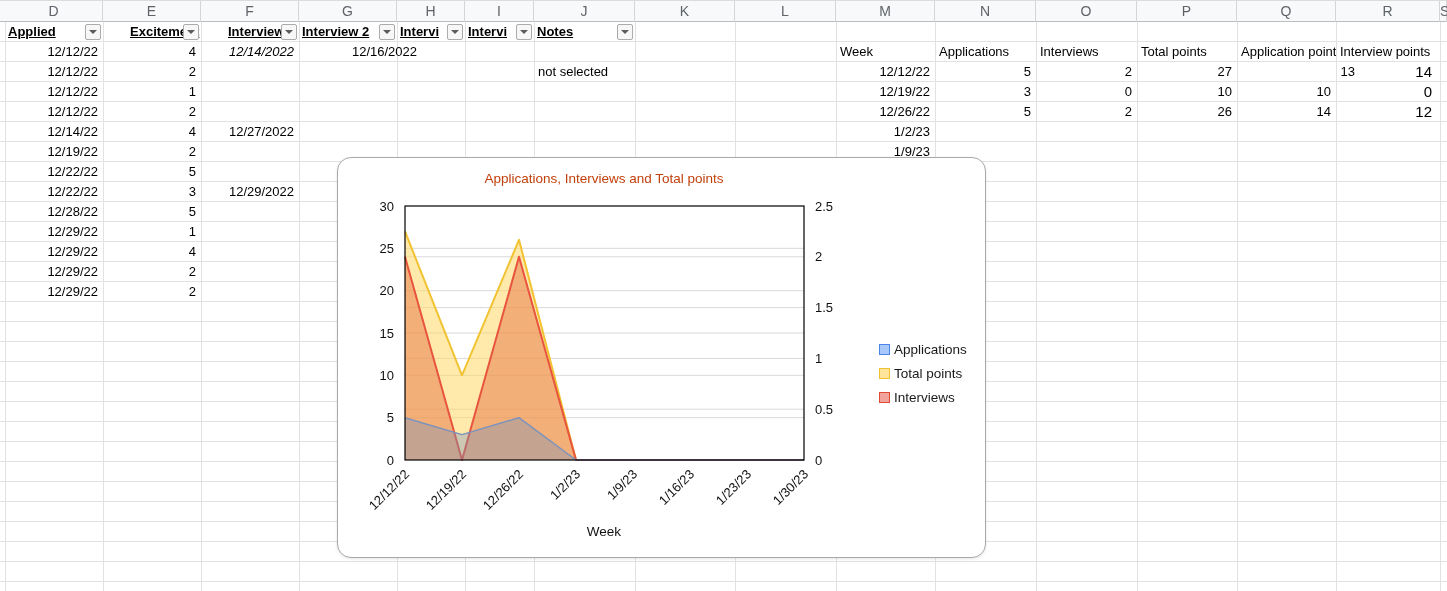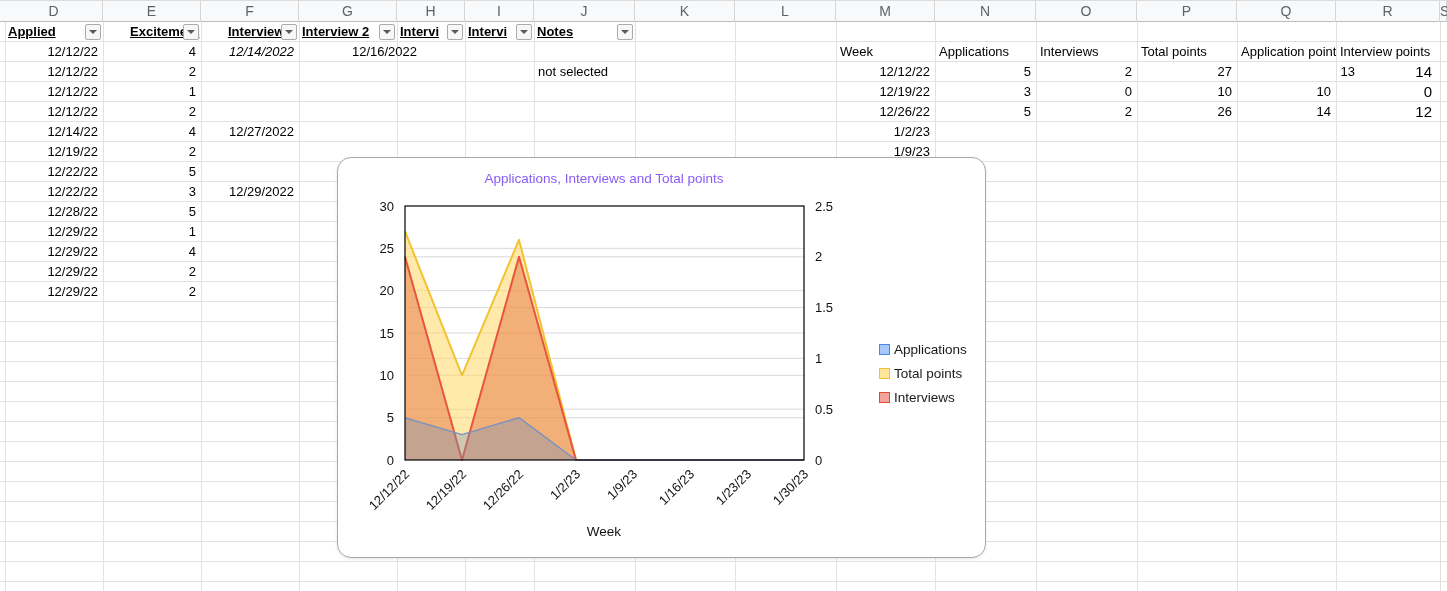--- a/index.html
+++ b/index.html
@@ -30,21 +30,21 @@
   .fbtn{position:absolute;top:24px;width:16px;height:16px;background:#f7f7f7;border:1px solid #ababab;
         border-radius:2px;box-sizing:border-box;z-index:3;}
   .fbtn::after{content:"";position:absolute;left:3px;top:5px;border-left:4px solid transparent;
         border-right:4px solid transparent;border-top:4px solid #5b5b5b;}
 
   
   #chart-box{position:absolute;left:337px;top:157px;width:649px;height:401px;background:#fff;
              border:1px solid #a9a9a9;border-radius:14px;box-sizing:border-box;z-index:5;
              box-shadow:0 1px 3px rgba(0,0,0,0.10);overflow:hidden;}
   #chart-title{position:absolute;left:0;top:13px;width:532px;text-align:center;
-               font-size:13.5px;color:#8b5cf6;z-index:6;}
+               font-size:13.5px;color:#c2410c;z-index:6;}
   #chart-xtitle{position:absolute;left:0;top:366px;width:532px;text-align:center;
                font-size:13.5px;color:#111;z-index:6;}
   #chart-legend{position:absolute;left:541px;top:180px;z-index:6;list-style:none;margin:0;padding:0;}
   #chart-legend li{height:24px;line-height:24px;font-size:13.5px;color:#1a1a1a;white-space:nowrap;}
   .swatch{display:inline-block;width:9px;height:9px;margin-right:4px;border-style:solid;
           border-width:1.5px;vertical-align:-1px;}
   #plot-svg{position:absolute;left:0;top:0;z-index:5;}
 </style>
 </head>
 <body>

